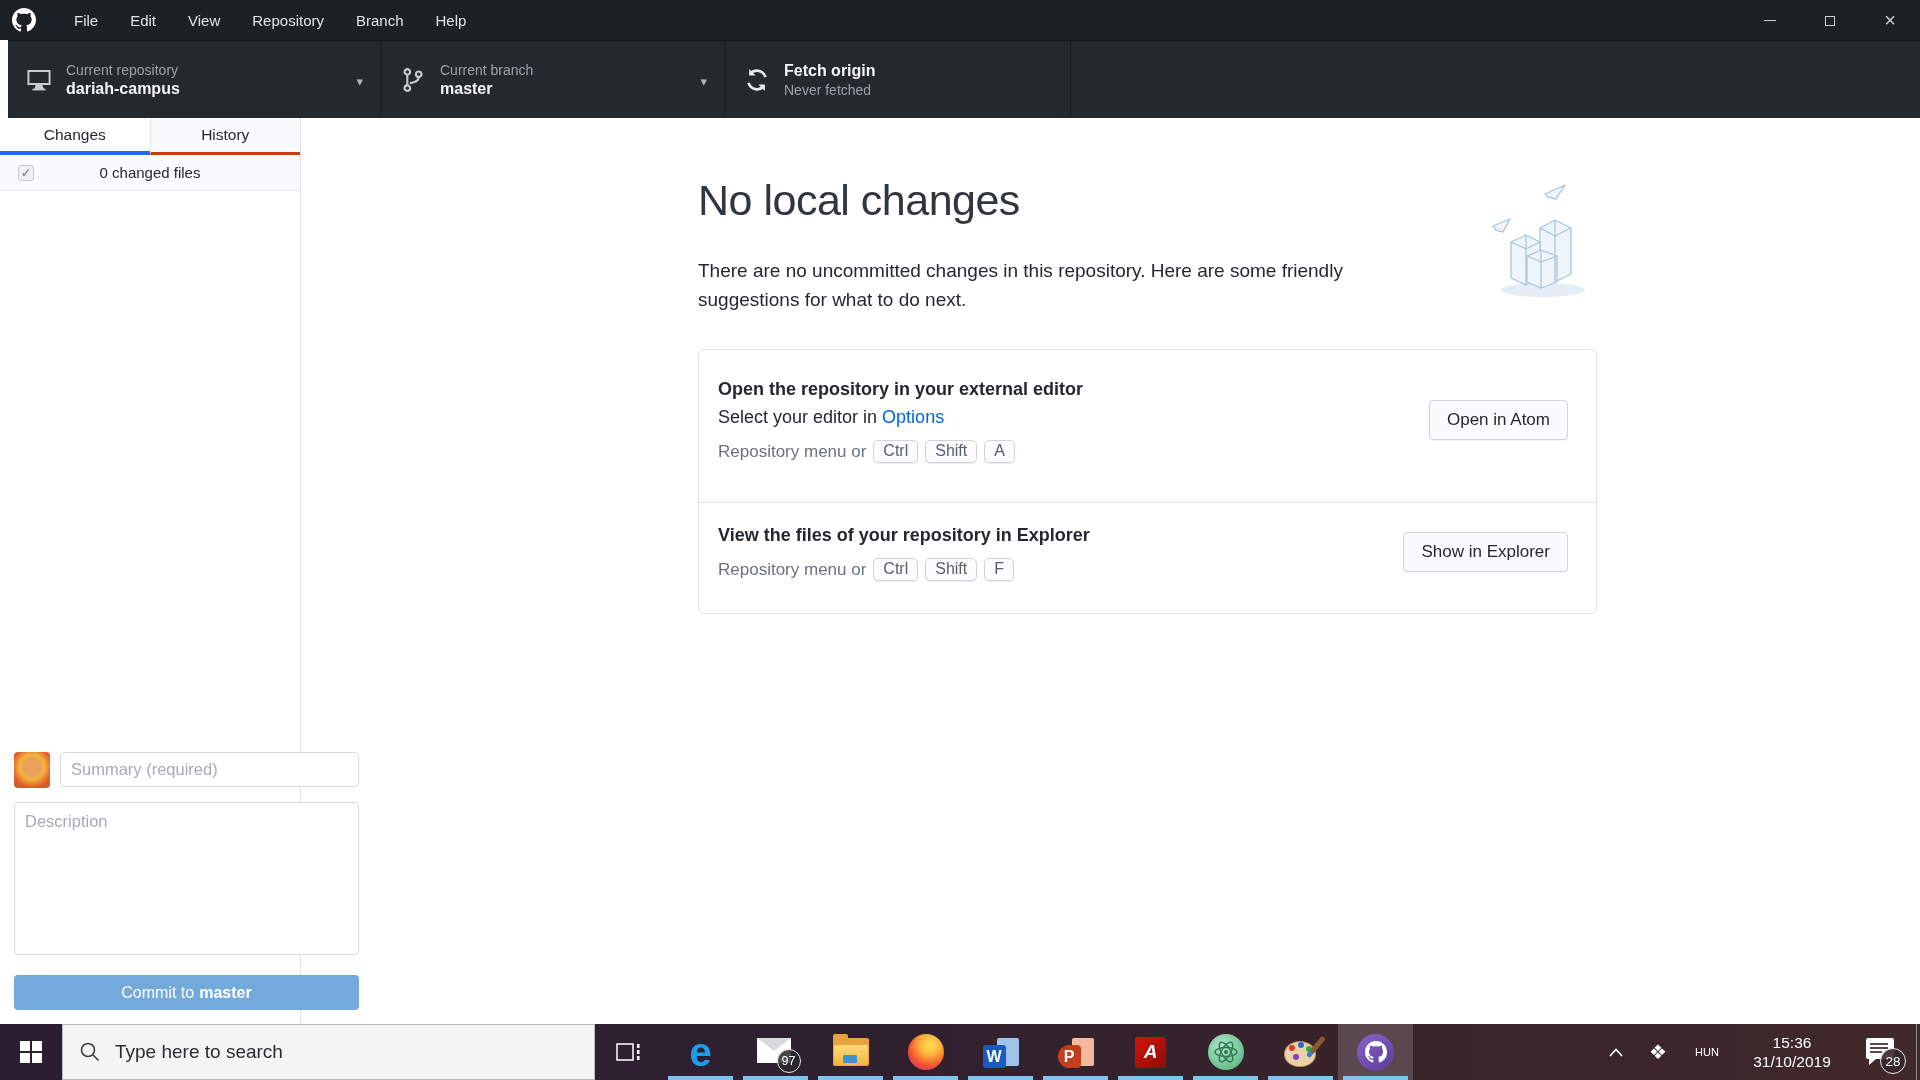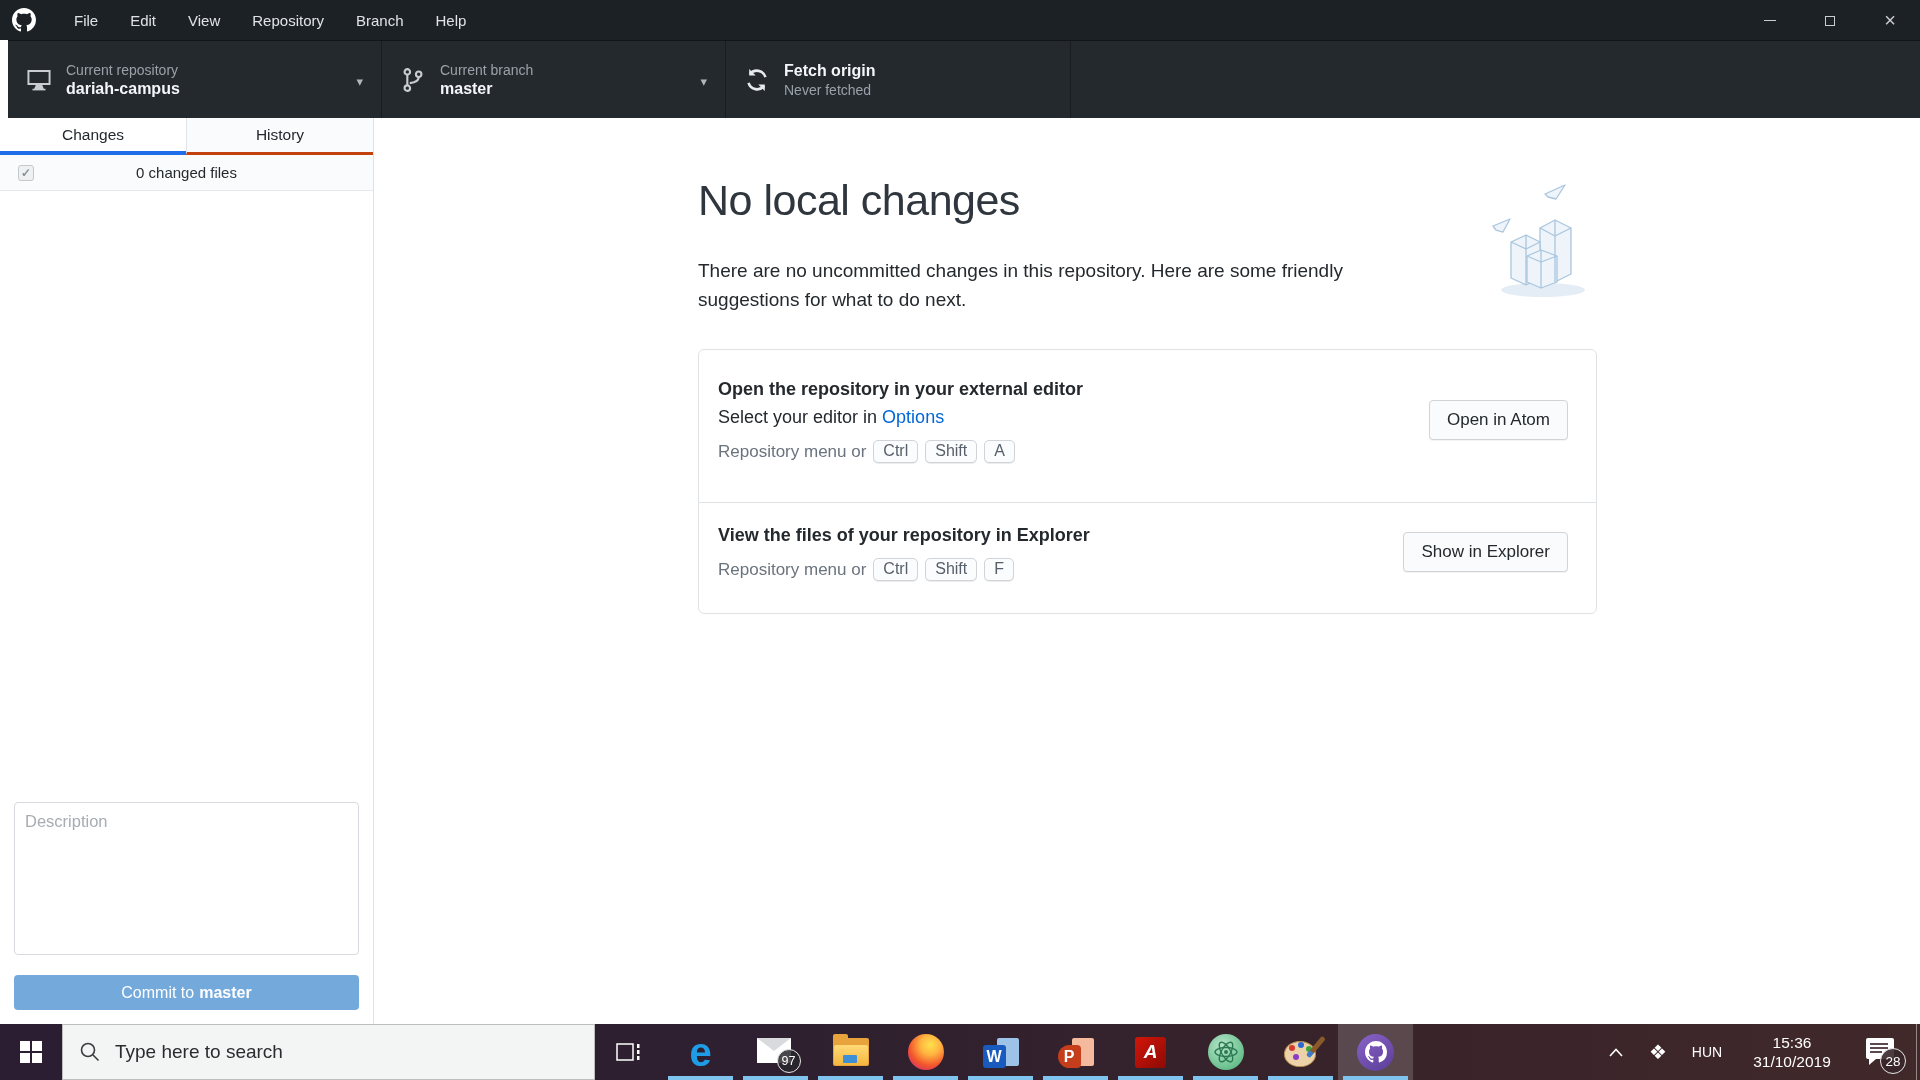--- a/index.html
+++ b/index.html
@@ -31,21 +31,21 @@
     align-items:center; border-right:1px solid #191d21; padding-left:18px; }
   .tb-sec-repo { left:0; width:374px; }
   .tb-sec-branch { left:374px; width:344px; }
   .tb-sec-fetch { left:718px; width:345px; }
   .tb-icon { width:26px; height:26px; margin-right:14px; flex:0 0 auto; }
   .tb-label { font-size:14px; color:#9aa1a8; line-height:18px; }
   .tb-value { font-size:16px; color:#f4f6f8; font-weight:bold; line-height:20px; }
   .tb-caret { position:absolute; right:18px; top:33px; color:#aeb4ba; font-size:13px; }
 
   
-  .sidebar { position:absolute; left:0; top:118px; width:374px; height:906px;
+  .sidebar { position:absolute; left:0; top:118px; width:301px; height:906px;
     background:#fff; border-right:1px solid #dfe2e5; }
   .tabs { display:flex; height:37px; }
   .tab { flex:1; display:flex; align-items:center; justify-content:center;
     font-size:15.5px; color:#24292e; }
   .tab-active { background:#fff; border-bottom:4px solid #1f6feb; }
   .tab-inactive { background:#fafbfc; border-left:1px solid #e1e4e8;
     border-bottom:3px solid #c2410c; }
   .changed-row { position:relative; height:36px; background:#fafbfc;
     border-bottom:1px solid #e7e9ec; display:flex; align-items:center;
     justify-content:center; font-size:15px; color:#24292e; }
@@ -159,21 +159,21 @@
     background:#8a5a2b; transform:rotate(40deg); border-radius:2px; }
   .brush::after { content:""; position:absolute; left:0; bottom:-5px; width:5px;
     height:6px; background:#3f79c9; border-radius:0 0 2px 2px; }
   .ghd-circle { width:37px; height:37px; border-radius:50%;
     background:linear-gradient(145deg,#8a63c9,#5a3d96); display:flex;
     align-items:center; justify-content:center; }
   .tray-btn { position:absolute; top:0; height:56px; display:flex; align-items:center;
     justify-content:center; color:#fff; }
   .tray-chevron { left:1596px; width:40px; }
   .tray-dropbox { left:1638px; width:40px; font-size:20px; }
-  .tray-lang { left:1680px; width:54px; font-size:14px; }
+  .tray-lang { left:1680px; width:54px; font-size:11px; }
   .tray-clock { left:1736px; width:112px; flex-direction:column; font-size:15.5px;
     line-height:19px; text-align:center; }
   .tray-action { left:1850px; width:62px; }
   .ac-wrap { position:relative; width:30px; height:28px; }
   .ac-bubble { position:absolute; left:0; top:0; width:28px; height:21px; background:#fff;
     border-radius:2px; }
   .ac-bubble::before { content:""; position:absolute; left:3px; bottom:-6px;
     border-left:7px solid #fff; border-bottom:6px solid transparent; }
   .ac-bubble i { position:absolute; left:4px; height:2px; background:#5a4a50; }
   .ac-badge { right:-10px; bottom:-8px; width:26px; height:26px; font-size:13.5px;
@@ -257,20 +257,24 @@
   <div class="sidebar">
     <div class="tabs">
       <div class="tab tab-active">Changes</div>
       <div class="tab tab-inactive">History</div>
     </div>
     <div class="changed-row">
       <span class="checkbox">✓</span>
       <span>0 changed files</span>
     </div>
     <div class="commit-form">
+      <div class="commit-top">
+        <div class="avatar"></div>
+        <input class="summary-input" type="text" placeholder="Summary (required)" style="">
+      </div>
       <textarea class="desc-input" placeholder="Description" style=""></textarea>
       <button class="commit-btn"><span>Commit to</span><b>master</b></button>
     </div>
   </div>
 
   <div class="main">
     <div class="content">
       <div class="hero-title">No local changes</div>
       <div class="hero-sub">There are no uncommitted changes in this repository. Here are some friendly suggestions for what to do next.</div>
       <svg class="illustration" viewBox="0 0 112 124">

